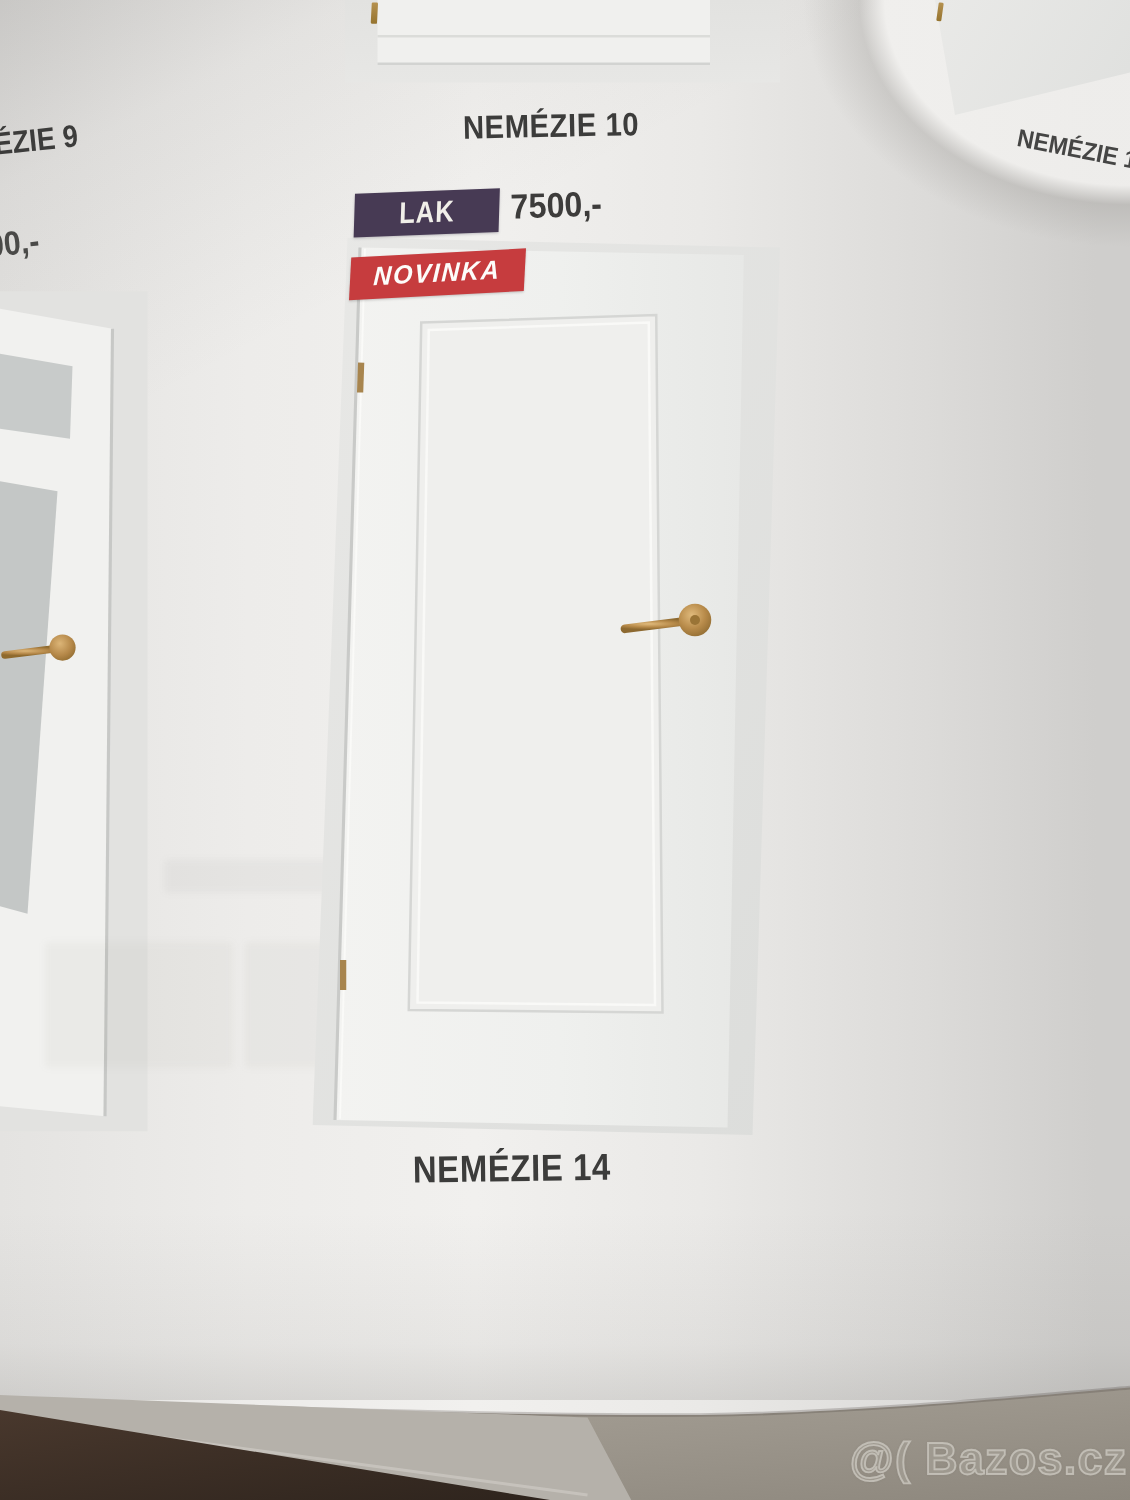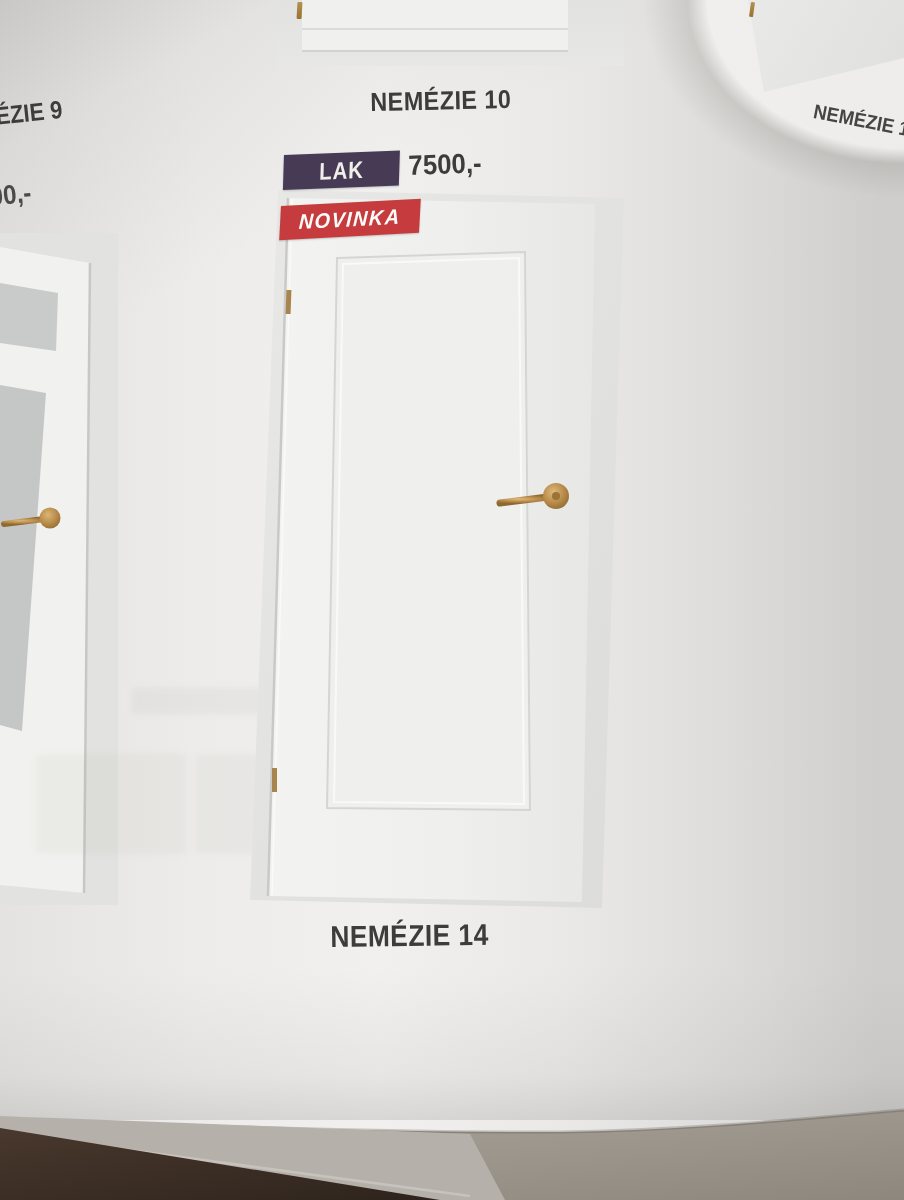--- a/index.html
+++ b/index.html
@@ -171,14 +171,15 @@
           <stop offset="100%" stop-color="#2e241d"></stop>
       </linearGradient>
     </defs>
     <path d="M0,69 C150,74 380,83 560,82 C700,80 830,66 904,60 L904,150 L0,150 Z" fill="url(#taupeG)"></path>
     <path d="M0,69 C150,74 380,83 560,82 C700,80 830,66 904,60" fill="none" stroke="rgba(70,65,58,.25)" stroke-width="3"></path>
     <path d="M0,66 C160,72 360,80 470,84 L505,150 L420,150 L0,80 Z" fill="#b5b1aa"></path>
     <path d="M40,88 L470,146" stroke="#cbc7c0" stroke-width="2.5" opacity=".8" fill="none"></path>
     <path d="M0,78 L440,150 L0,150 Z" fill="url(#brownG)"></path>
   </svg>
 
+  <div id="watermark">@( Bazos.cz</div>
 
 </div>
 
 </body></html>

